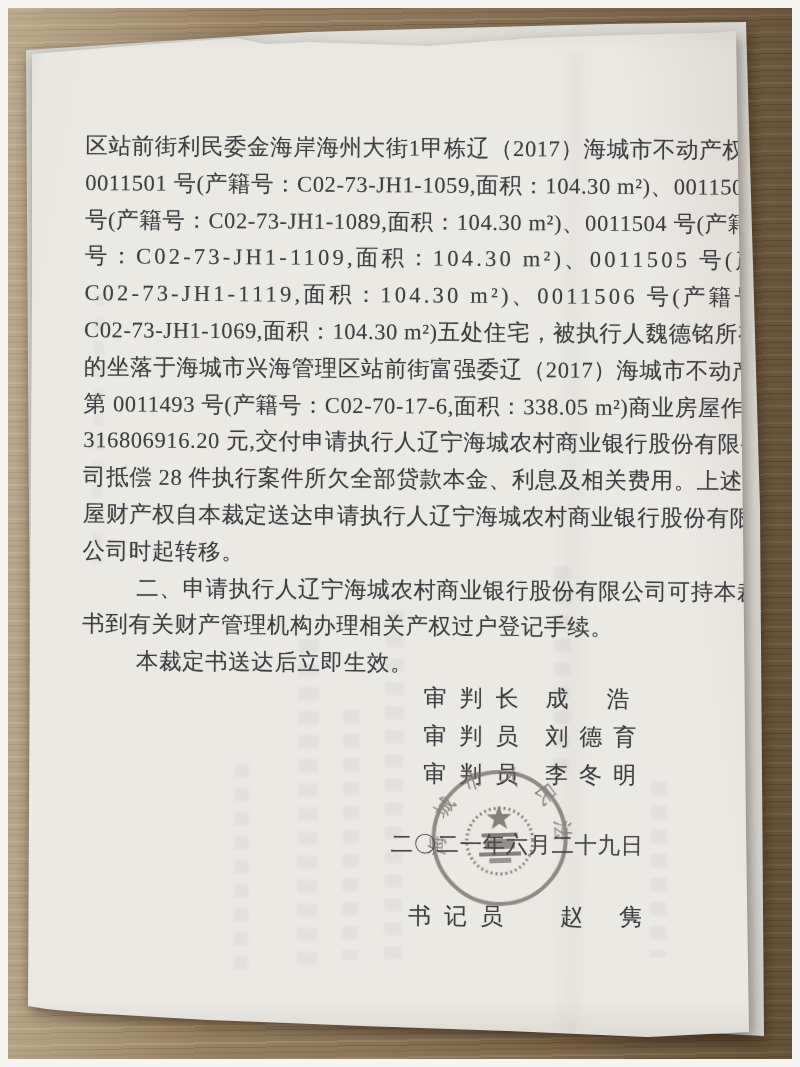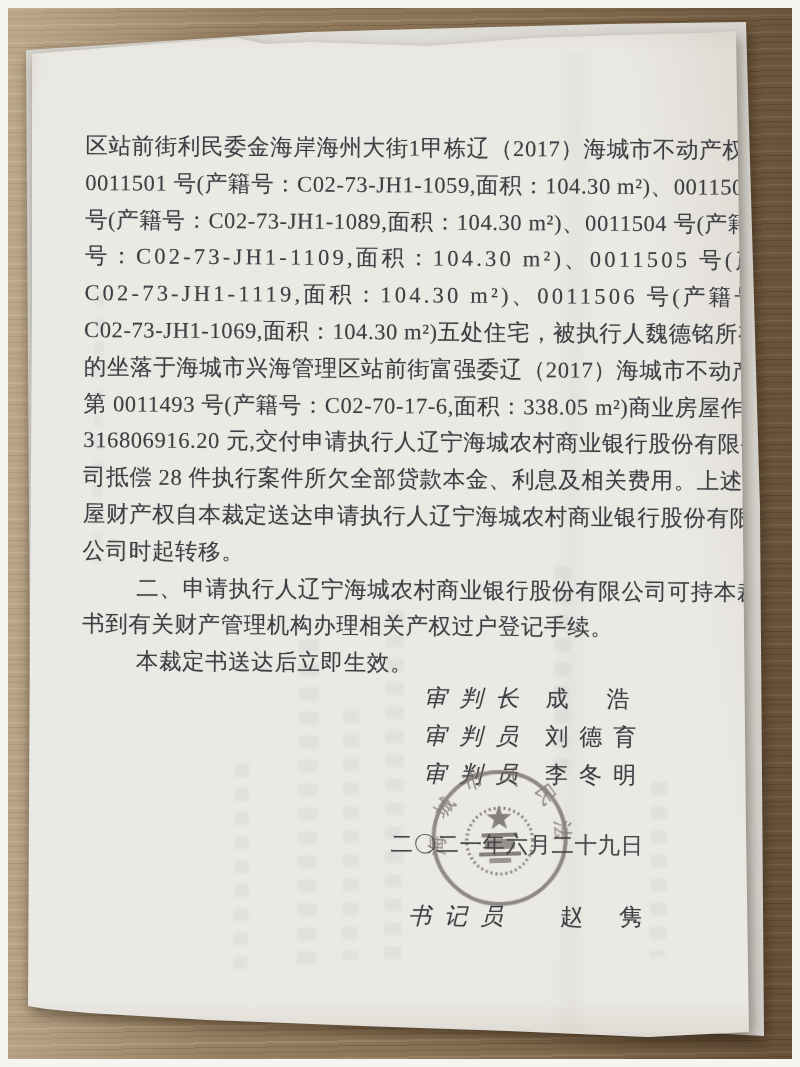--- a/index.html
+++ b/index.html
@@ -36,28 +36,28 @@
   
   .page-ink{position:absolute;inset:0;transform:rotate(0.4deg);transform-origin:60px 60px;color:#3f3e43;}
   .content{position:absolute;left:78px;top:120px;width:668px;
            font-size:22.5px;line-height:36.8px;letter-spacing:0.6px;white-space:nowrap;
            text-shadow:0 0 1px rgba(62,62,72,0.35);}
   .content .line{height:36.8px;}
   .content .line.spread{letter-spacing:3.2px;}
   .content .line.indent{padding-left:54px;}
   .sig-block{position:absolute;left:420px;top:668px;font-size:23px;text-shadow:0 0 1px rgba(62,62,72,0.35);}
   .sig-row{display:flex;height:38px;align-items:center;}
-  .sig-row .role{letter-spacing:13px;font-style:italic;}
+  .sig-row .role{letter-spacing:13px;}
   .sig-row .name{margin-left:14px;letter-spacing:11px;}
   .sig-block .sig-row:first-child .name{letter-spacing:38px;}
   .date-line{position:absolute;left:388px;top:818px;font-size:22.5px;letter-spacing:0.5px;
              color:#47454a;z-index:6;text-shadow:0 0 1px rgba(62,62,72,0.3);}
   .clerk-row{position:absolute;left:406px;top:890px;display:flex;font-size:23px;z-index:6;
              text-shadow:0 0 1px rgba(62,62,72,0.3);}
-  .clerk-row .role{letter-spacing:13px;font-style:italic;}
+  .clerk-row .role{letter-spacing:13px;}
   .clerk-row .name{margin-left:44px;letter-spacing:36px;}
   
   .seal{position:absolute;left:412px;top:742px;width:170px;height:170px;opacity:0.8;
         transform:rotate(-2deg);z-index:5;filter:blur(0.3px);}
   
   .ghost{position:absolute;opacity:0.07;filter:blur(1.6px);
          background:repeating-linear-gradient(180deg, rgba(95,95,120,0.85) 0 13px, transparent 13px 24px);}
   .g1{left:295px;top:630px;width:20px;height:330px;}
   .g2{left:340px;top:700px;width:16px;height:250px;}
   .g3{left:382px;top:600px;width:18px;height:350px;}

